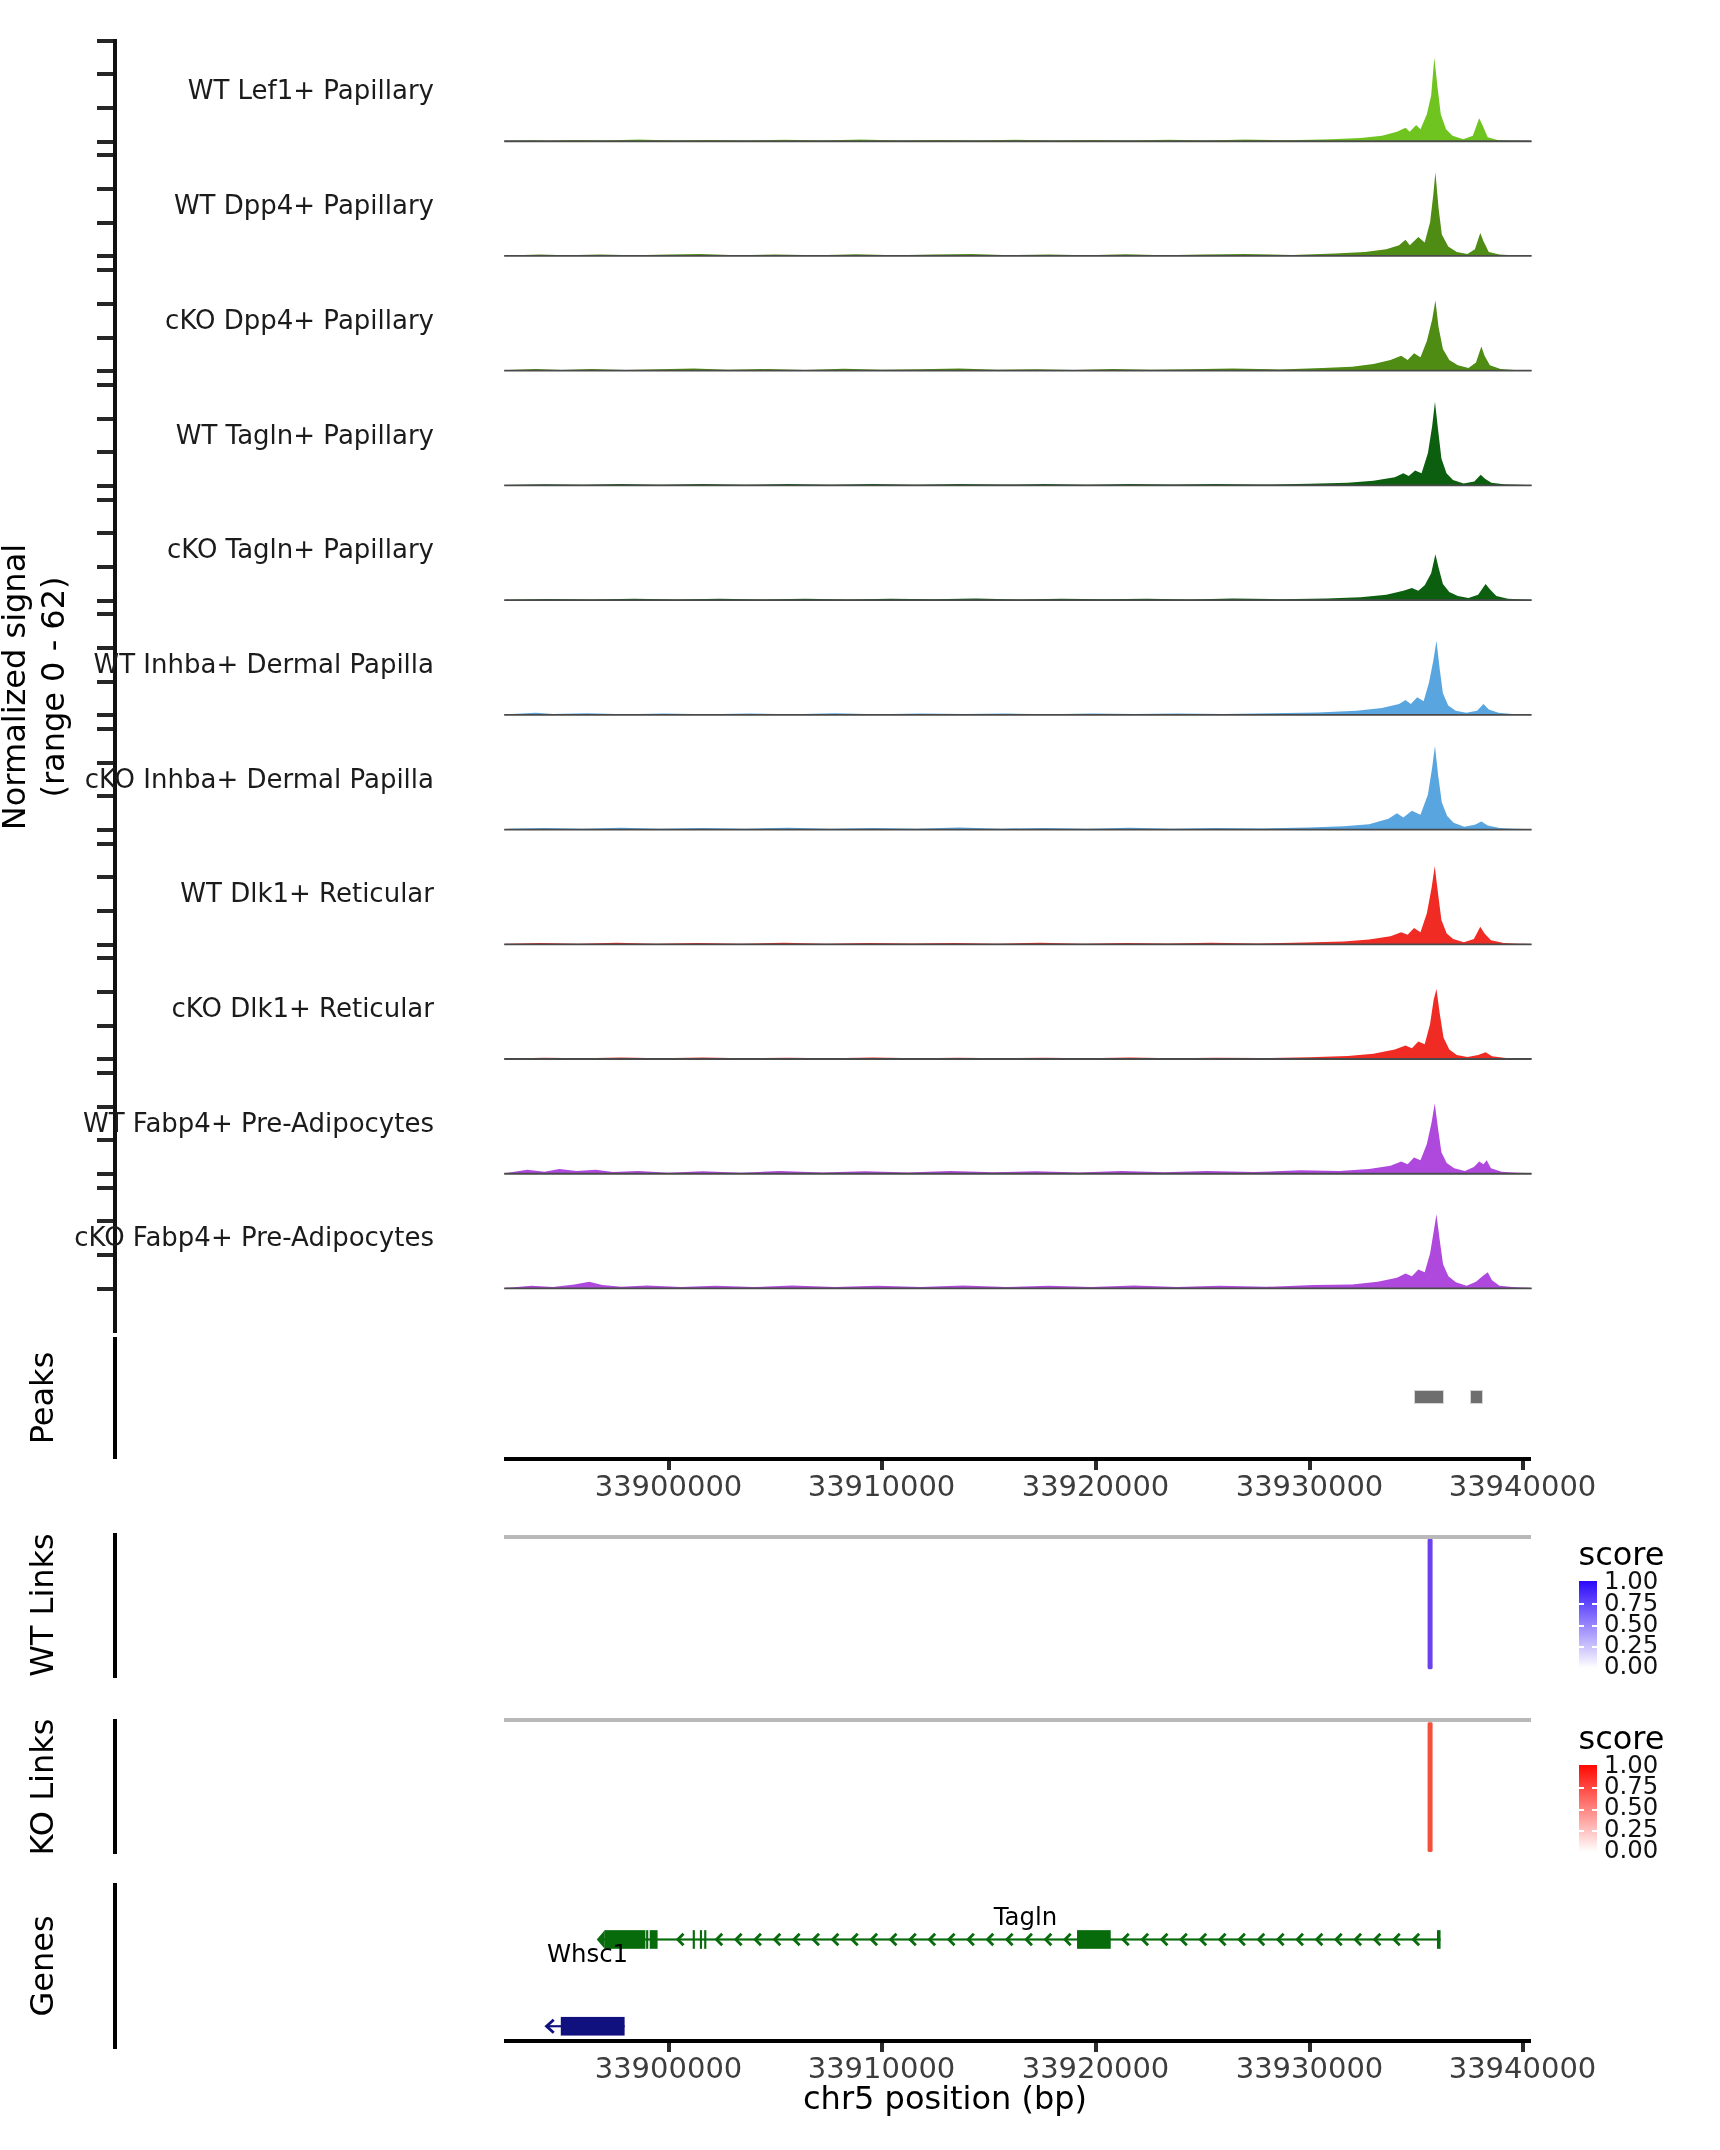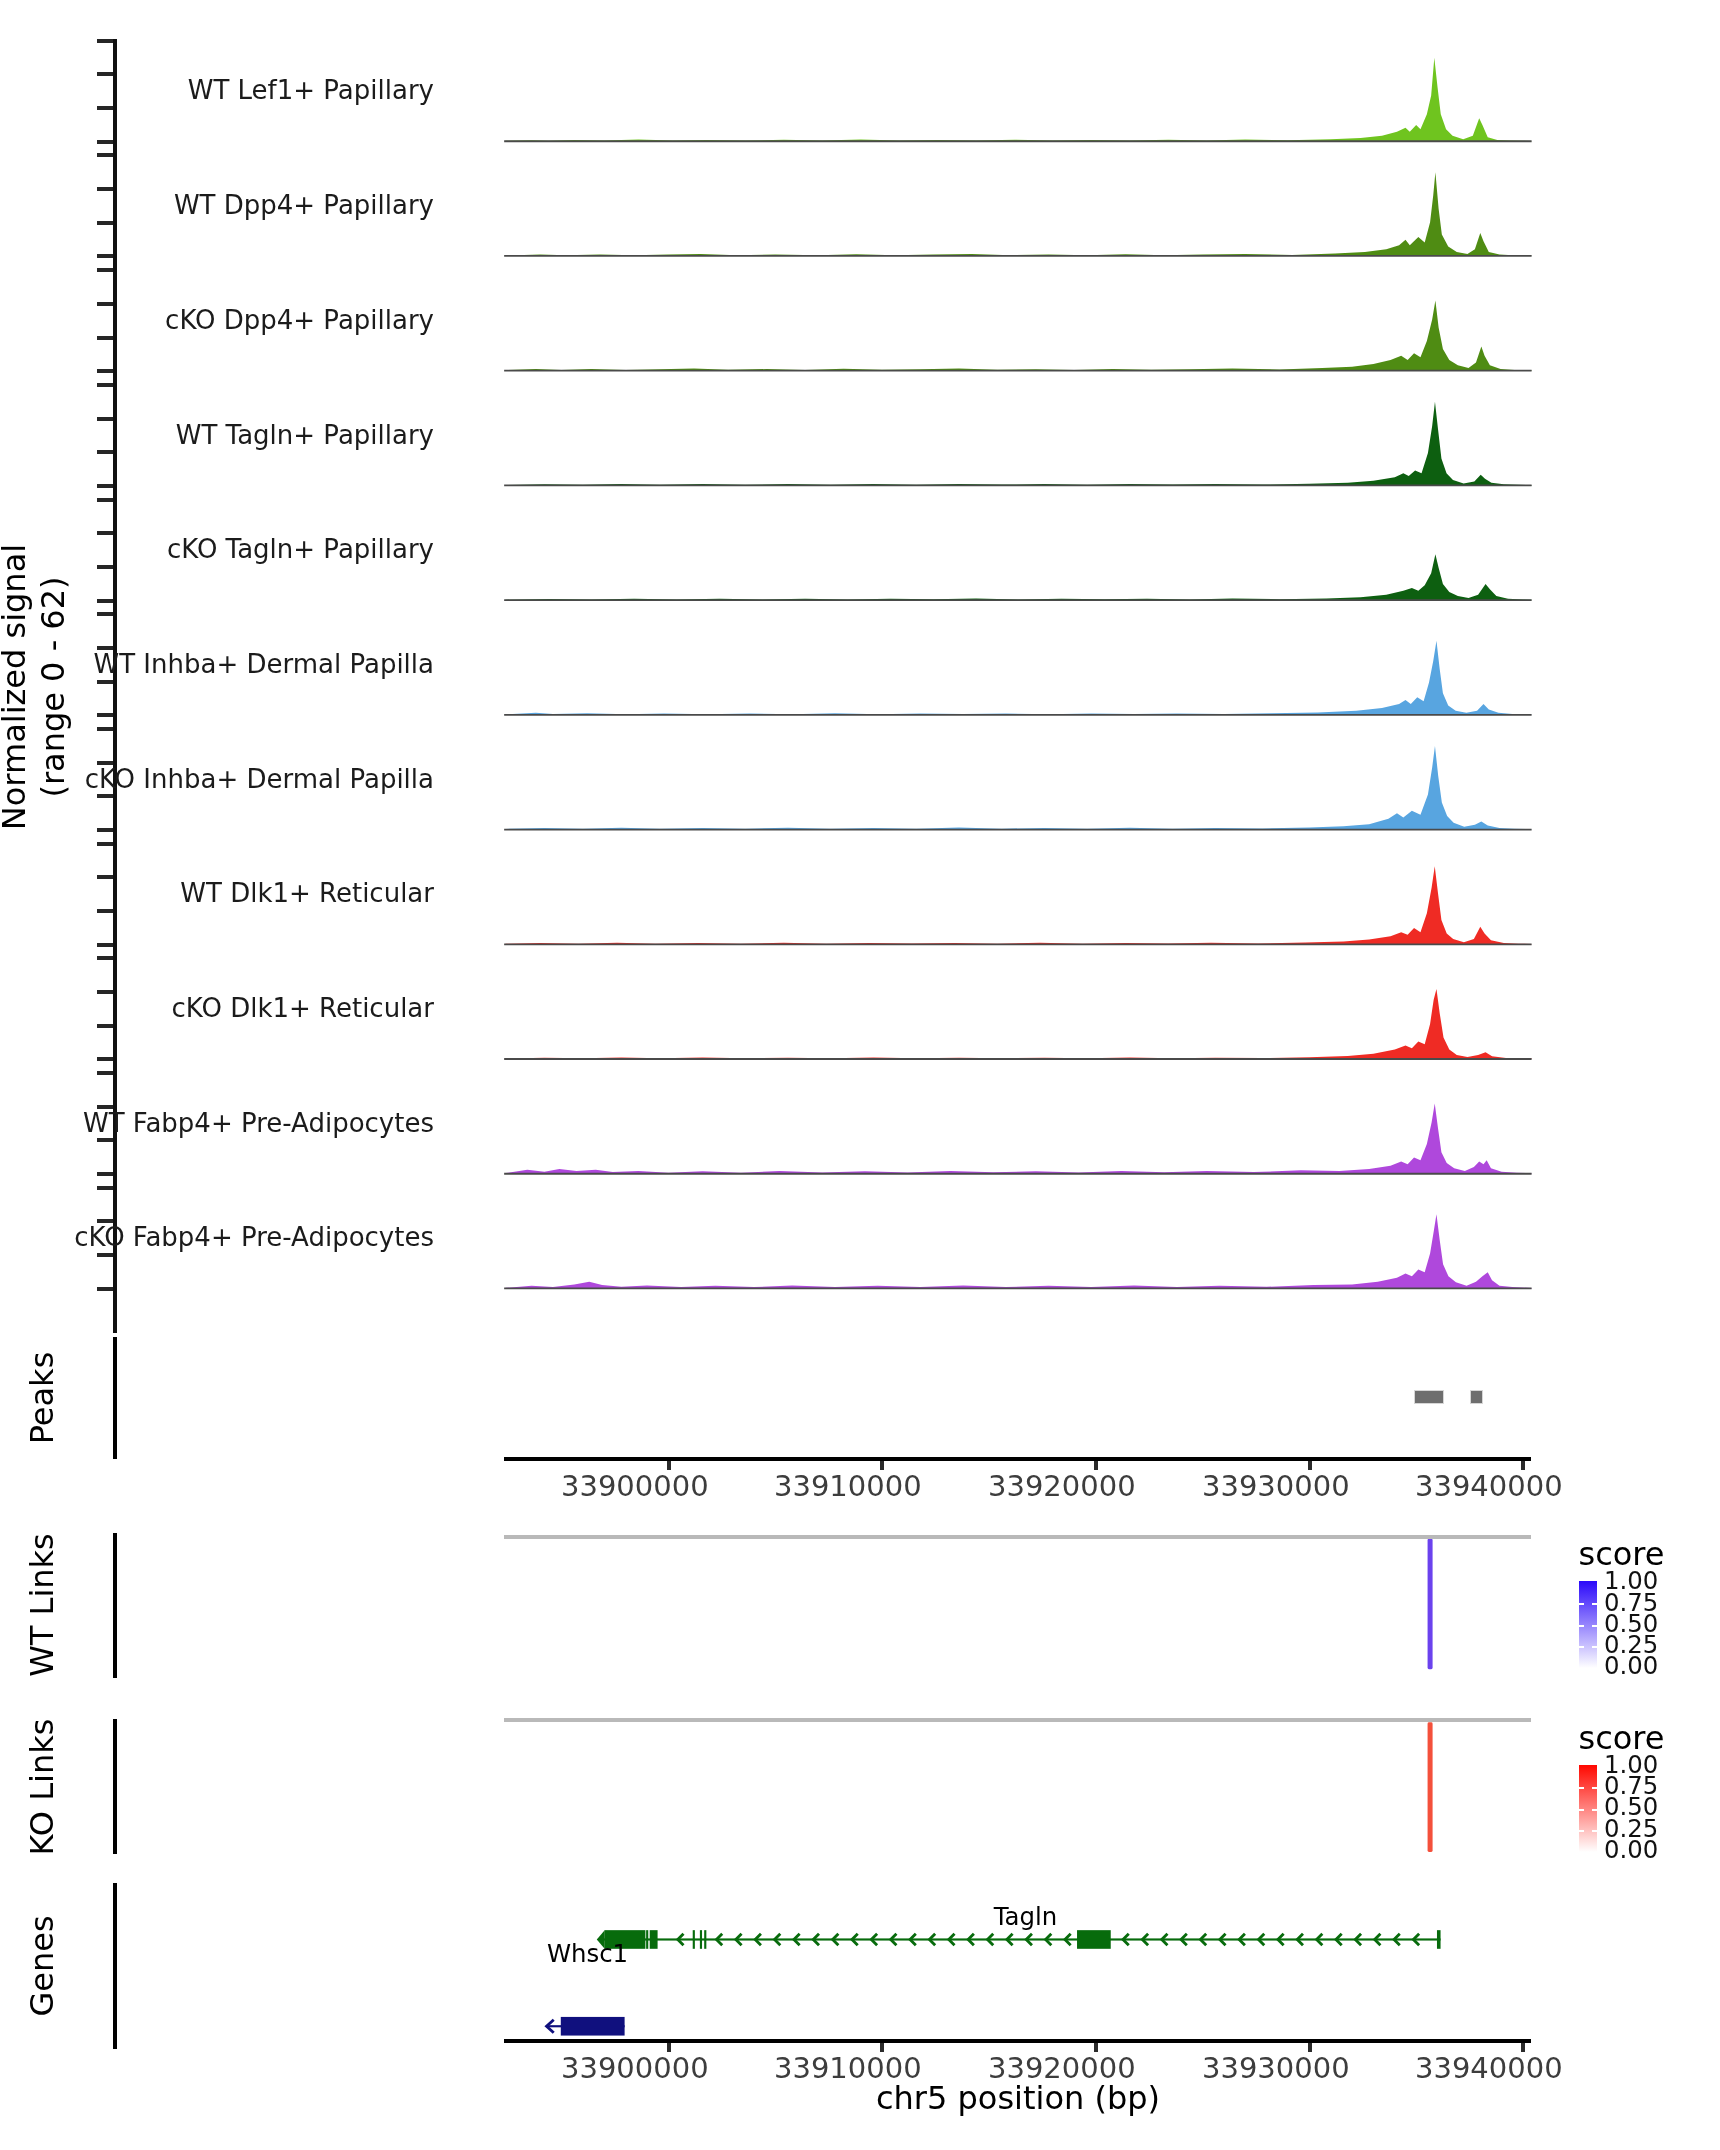--- a/index.html
+++ b/index.html
@@ -9,31 +9,31 @@
   svg{position:absolute;left:0;top:0;}
   .track-label{position:absolute;font-size:26px;color:#1b1b1b;white-space:nowrap;
                text-align:right;line-height:37px;height:37px;width:502px;}
   .rot-label{position:absolute;transform:translate(-50%,-50%) rotate(-90deg);
              white-space:nowrap;text-align:center;}
   .sec-label{font-size:32px;color:#000;}
   .yaxis-title{font-size:32px;color:#000;line-height:39px;}
   .tick{position:absolute;width:16px;height:3.6px;background:#262626;}
   .axis-line{position:absolute;background:#000;}
   .axis-tick{position:absolute;width:3.6px;height:8.6px;background:#2b2b2b;}
-  .tick-label{position:absolute;width:215px;font-size:29px;
+  .tick-label{position:absolute;width:215px;text-align:center;font-size:29px;
               color:#3d3d3d;line-height:32px;}
   .bracket{position:absolute;left:113px;width:3.6px;background:#000;}
   .peak-rect{position:absolute;background:#6E6E6E;border:1.4px solid #D6D6D6;box-sizing:border-box;}
   .links-baseline{position:absolute;left:504px;width:1027px;height:3.6px;background:#b9b9b9;}
   .score-title{position:absolute;font-size:32px;color:#000;width:161px;text-align:center;line-height:39px;}
   .colorbar{position:absolute;left:1579px;width:18px;height:87px;}
   .legend-num{position:absolute;left:1604px;font-size:24.4px;color:#111;line-height:30px;white-space:nowrap;}
   .notch{position:absolute;width:5px;height:2.2px;background:#fff;}
   .gene-label{position:absolute;width:215px;text-align:center;font-size:24.4px;color:#000;line-height:29px;}
-  .xlabel{position:absolute;font-size:32px;color:#000;width:430px;text-align:center;line-height:39px;}
+  .xlabel{position:absolute;font-size:32px;color:#000;width:430px;text-align:left;line-height:39px;}
 </style>
 </head>
 <body>
 
 <div id="stage">
 
   <svg id="fig-svg" width="1721" height="2151" viewBox="0 0 2400 3000">
       <path d="M703,197L705.5,196.4L741.3,195.5L765.1,196.2L800.9,195.1L842.6,196.1L890.3,194.7L938.0,195.9L985.6,195.1L1039.3,196.1L1092.9,194.9L1146.6,196.1L1200.2,194.7L1253.8,195.9L1307.5,195.1L1361.1,196.1L1414.8,194.9L1468.4,195.9L1522.0,195.1L1575.7,196.1L1629.3,194.9L1683.0,195.9L1736.6,194.6L1796.2,195.7L1855.8,194.2L1897.5,192.3L1927.3,189.5L1948.2,183.8L1960.1,178.2L1966.1,183.8L1975.0,174.4L1981.0,180.1L1989.9,159.4L1995.9,133.1L2000.3,80.4L2004.8,121.8L2009.3,159.4L2016.7,180.1L2025.7,189.5L2040.6,194.2L2054.0,189.5L2062.9,165.0L2067.4,174.4L2074.8,191.4L2088.2,195.1L2106.1,195.9L2124.0,196.4L2135.9,196.6L2136,197Z" fill="#6FC41F"></path>
       <line x1="703" y1="197" x2="2136" y2="197" stroke="#4a4a4a" stroke-width="2.5"></line>
       <path d="M703,357L705.5,356.4L753.2,355.1L789.0,356.1L836.6,354.9L884.3,356.1L932.0,355.1L976.7,354.4L1027.4,355.9L1081.0,355.1L1140.6,356.1L1194.2,354.6L1247.9,355.9L1301.5,355.1L1355.2,354.2L1408.8,355.9L1462.4,355.1L1516.1,356.1L1569.7,354.7L1623.4,355.9L1677.0,355.1L1736.6,354.2L1802.2,355.5L1861.8,353.6L1903.5,351.4L1933.3,347.6L1951.2,342.0L1960.1,334.4L1966.1,342.0L1978.0,330.7L1986.9,338.2L1994.4,310.0L1998.8,272.4L2001.8,240.4L2006.3,291.2L2010.8,326.9L2019.7,343.8L2031.6,351.4L2046.5,354.2L2056.9,347.6L2064.4,325.0L2068.9,336.3L2076.3,351.4L2091.2,355.1L2109.1,356.1L2135.9,356.6L2136,357Z" fill="#4F8C13"></path>

